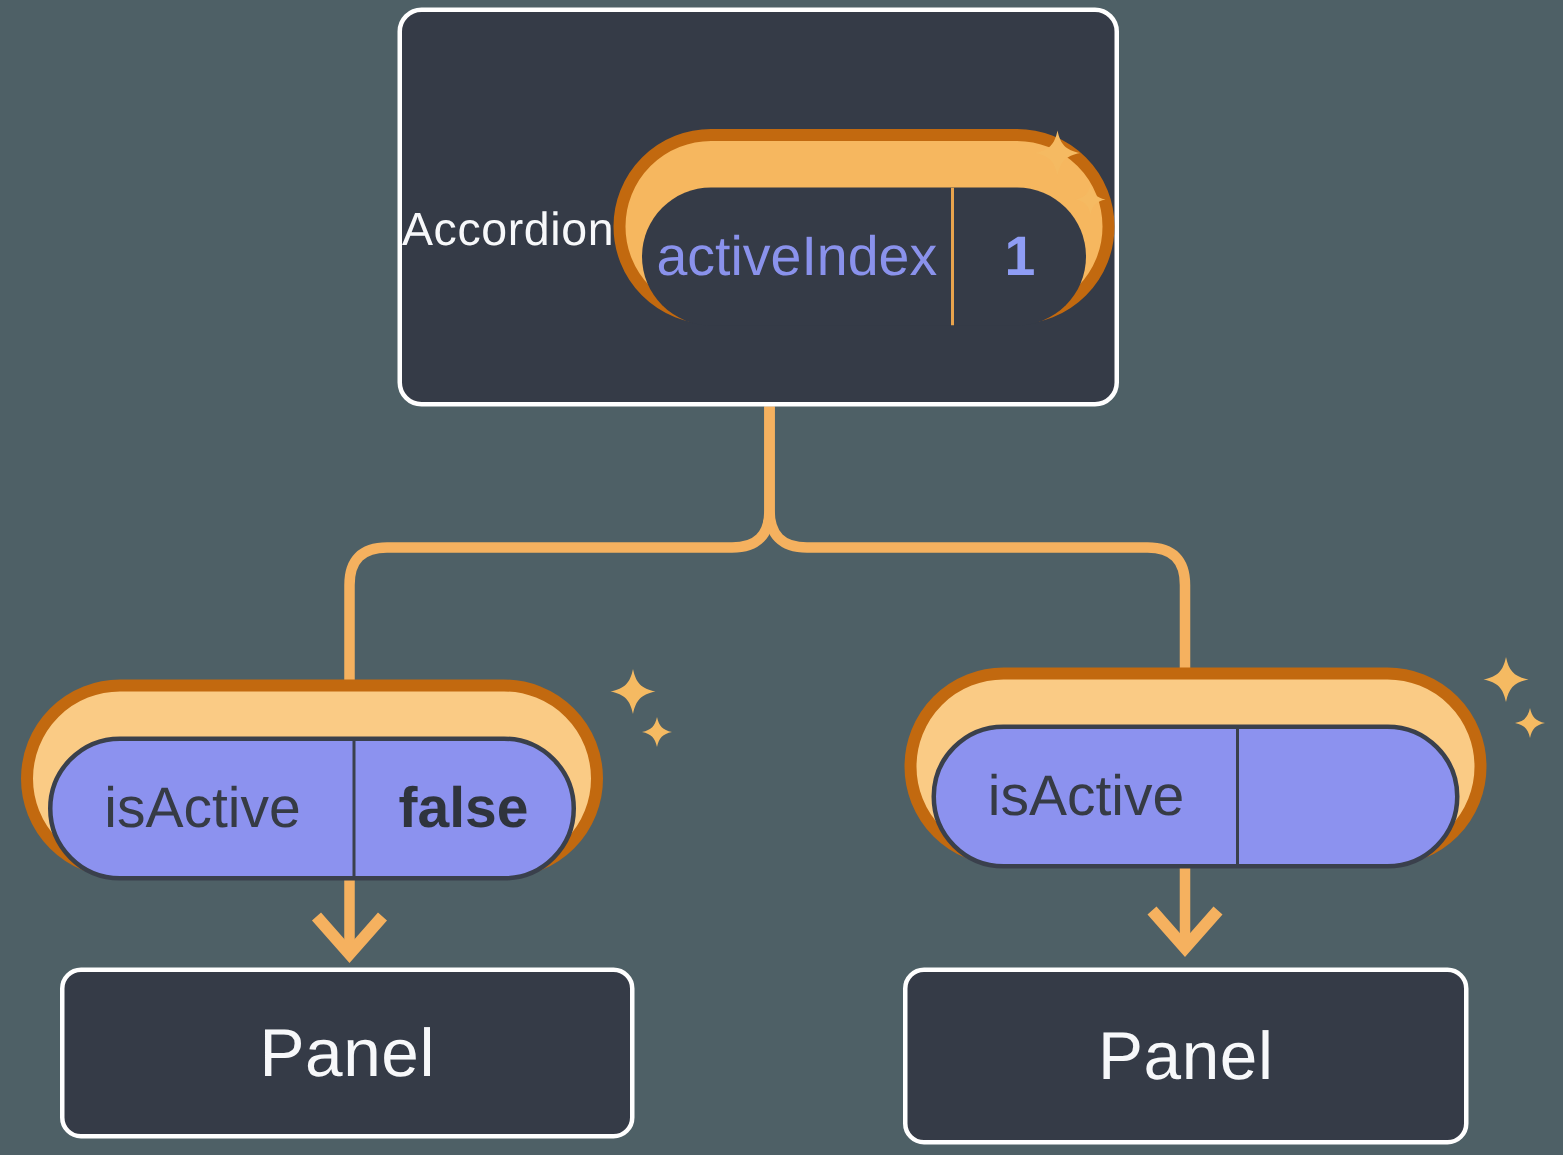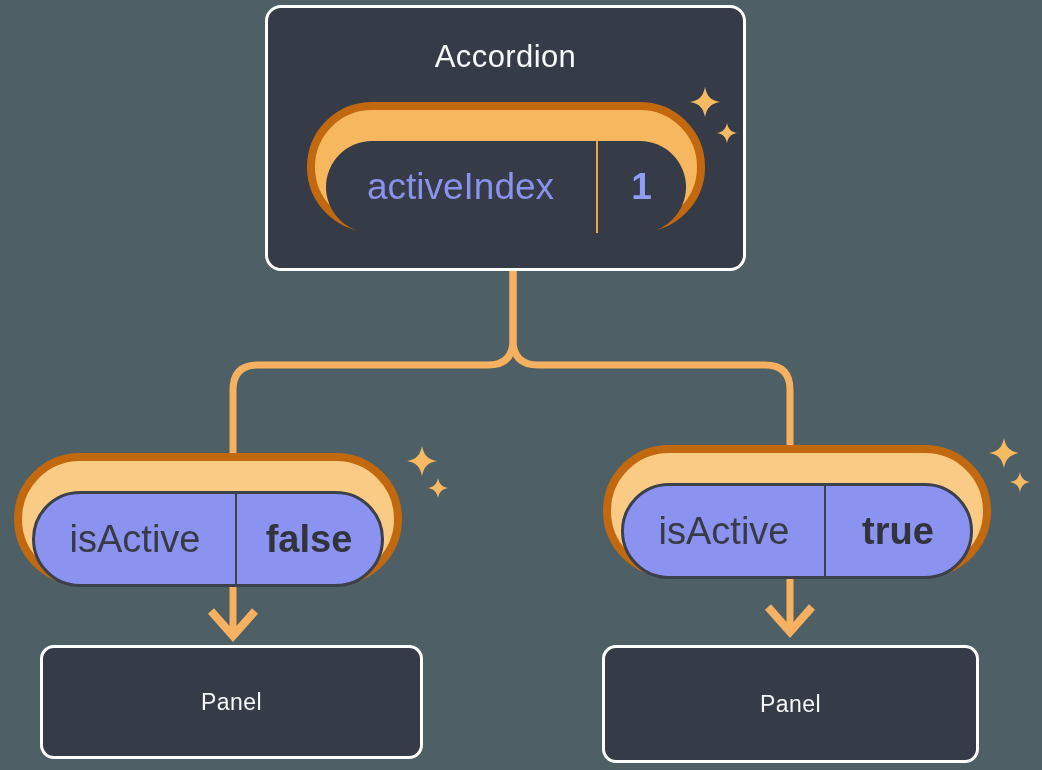--- a/index.html
+++ b/index.html
@@ -31,21 +31,21 @@
   .connectors{position:absolute;left:0;top:0;z-index:1;}
   .connector-path{fill:none;stroke:var(--connector);stroke-width:7;}
   .arrowhead{stroke-width:8;stroke-linejoin:miter;stroke-linecap:butt;}
 
   .node{
     position:absolute;background:var(--node-fill);
     border:3px solid var(--node-border);box-sizing:border-box;z-index:2;
   }
   .accordion{
     left:265px;top:5px;width:481px;height:266px;border-radius:16px;
-    display:flex;flex-direction:column;align-items:center;
+    display:flex;align-items:center;
   }
   .node-title{
     margin-top:30px;font-size:31px;line-height:38px;font-weight:500;
     letter-spacing:.4px;color:var(--title-text);
   }
   .pill{box-sizing:border-box;}
   .state-pill{
     margin-top:26px;width:398px;height:130px;border-radius:65px;
     border:8px solid var(--pill-ring-outer);
     background:var(--pill-ring-inner-top);padding:11px;
@@ -67,21 +67,21 @@
   .prop-inner{
     background:var(--prop-pill-fill);
     border:3px solid var(--prop-divider);border-radius:48px;
   }
   .prop-inner .cell-name{width:200px;font-size:38px;color:var(--prop-text);text-align:right;}
   .prop-divider-line{width:2px;background:var(--prop-divider);}
   .prop-inner .cell-value{flex:1;font-size:38px;font-weight:700;color:var(--dark-text);}
 
   .panel{
     border-radius:14px;display:flex;align-items:center;justify-content:center;
-    font-size:23px;font-weight:500;letter-spacing:.4px;color:var(--title-text);
+    font-size:45px;font-weight:500;letter-spacing:.4px;color:var(--title-text);
   }
   .panel.left{left:40px;top:645px;width:383px;height:114px;}
   .panel.right{left:602px;top:645px;width:377px;height:118px;}
 
   .sparkle{position:absolute;z-index:3;pointer-events:none;}
   .sparkle path{fill:var(--sparkle);}
 </style>
 </head>
 <body>
 
@@ -124,21 +124,20 @@
     <path d="M0 -15 C2 -5.5 5.5 -2 15 0 C5.5 2 2 5.5 0 15 C-2 5.5 -5.5 2 -15 0 C-5.5 -2 -2 -5.5 0 -15 Z"></path>
   </svg>
   <svg class="sparkle" style="left:427px;top:477px" width="22" height="22" viewBox="-11 -11 22 22">
     <path d="M0 -10 C1.4 -3.7 3.7 -1.4 10 0 C3.7 1.4 1.4 3.7 0 10 C-1.4 3.7 -3.7 1.4 -10 0 C-3.7 -1.4 -1.4 -3.7 0 -10 Z"></path>
   </svg>
 
   <div class="pill prop-pill right">
     <div class="pill-inner prop-inner">
       <div class="cell cell-name">isActive</div>
       <div class="prop-divider-line"></div>
-      <div class="cell cell-value">true</div>
     </div>
   </div>
 
   <svg class="sparkle" style="left:987px;top:436px" width="34" height="34" viewBox="-17 -17 34 34">
     <path d="M0 -15 C2 -5.5 5.5 -2 15 0 C5.5 2 2 5.5 0 15 C-2 5.5 -5.5 2 -15 0 C-5.5 -2 -2 -5.5 0 -15 Z"></path>
   </svg>
   <svg class="sparkle" style="left:1009px;top:471px" width="22" height="22" viewBox="-11 -11 22 22">
     <path d="M0 -10 C1.4 -3.7 3.7 -1.4 10 0 C3.7 1.4 1.4 3.7 0 10 C-1.4 3.7 -3.7 1.4 -10 0 C-3.7 -1.4 -1.4 -3.7 0 -10 Z"></path>
   </svg>
 

